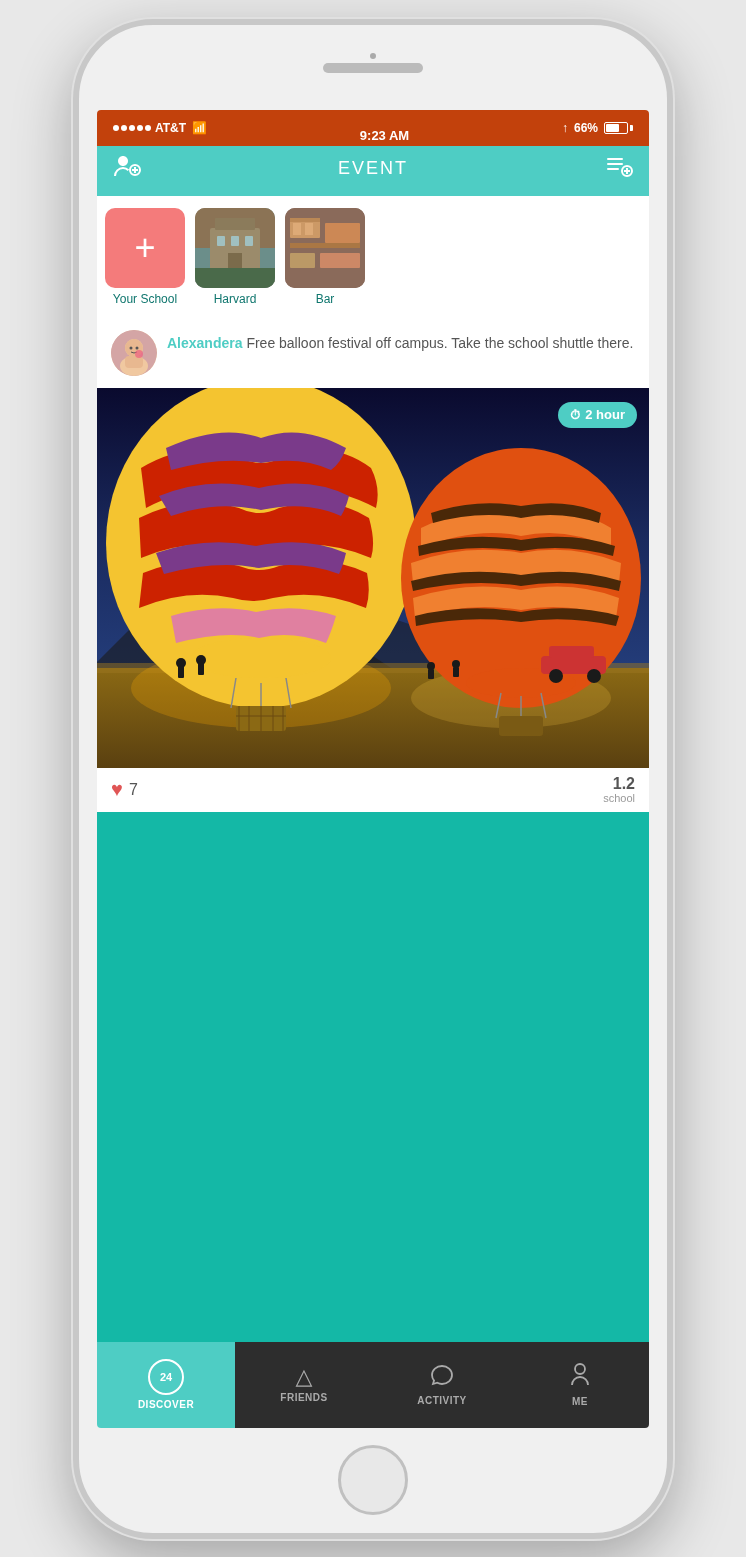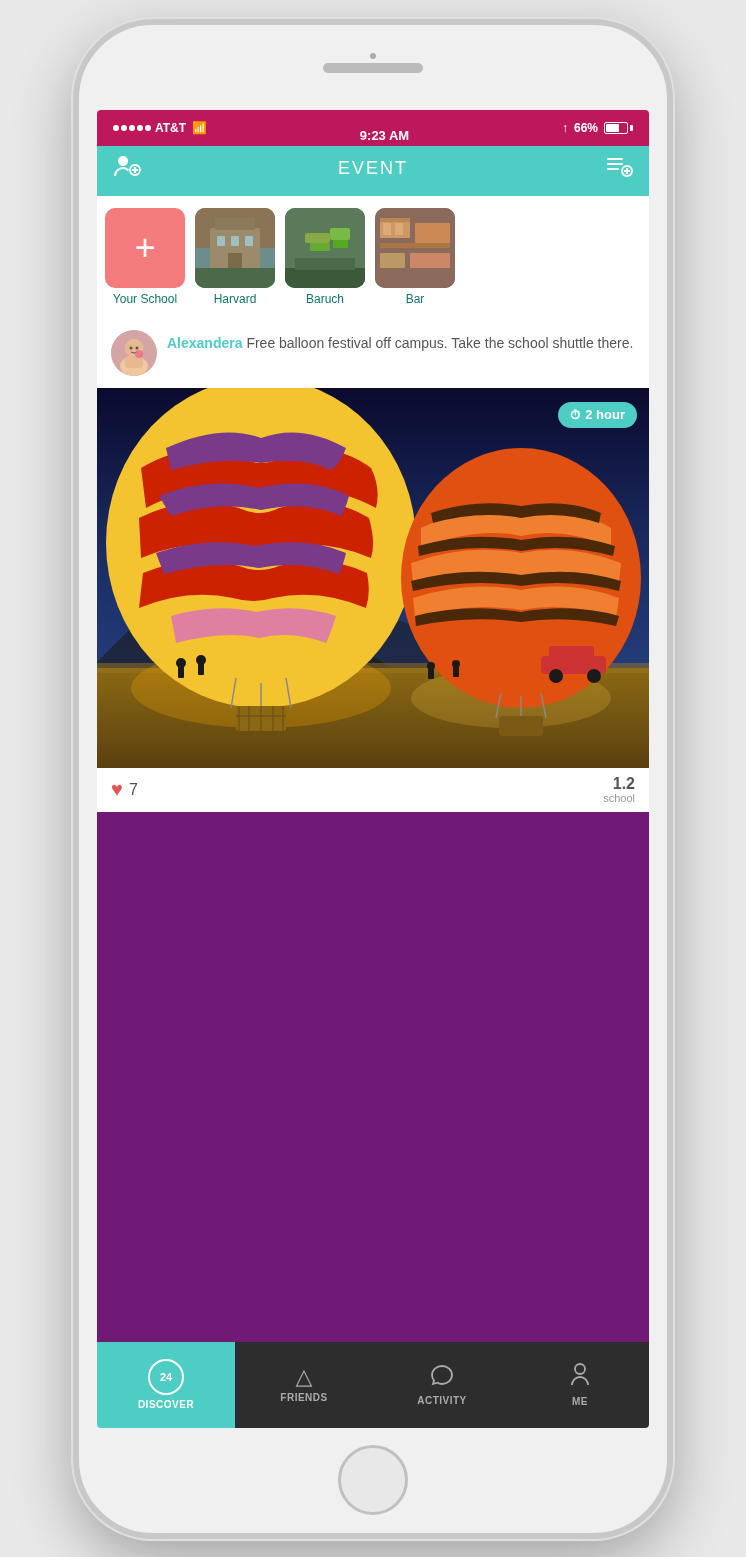--- a/index.html
+++ b/index.html
@@ -81,21 +81,21 @@
       bottom: 105px;
       background: #f5f5f5;
       overflow: hidden;
       display: flex;
       flex-direction: column;
       border-radius: 4px;
     }
 
     
     .status-bar {
-      background: #be185d;
+      background: #c2410c;
       padding: 8px 16px;
       display: flex;
       align-items: center;
       justify-content: space-between;
       height: 36px;
       flex-shrink: 0;
     }
     .status-left {
       display: flex;
       align-items: center;
@@ -236,21 +236,21 @@
       background: linear-gradient(135deg, #8B7355 0%, #6B8E8A 50%, #4a5a4a 100%);
       width: 100%; height: 100%;
       display: flex; align-items: center; justify-content: center;
       position: relative;
       overflow: hidden;
     }
 
     
     .post-area {
       flex: 1;
-      background: #701a75;
+      background: #14b8a6;
       overflow-y: auto;
       overflow-x: hidden;
     }
 
     .post-card {
       background: white;
       margin: 0;
     }
 
     .post-header {
@@ -480,36 +480,20 @@
                 <rect x="36" y="28" width="8" height="10" fill="#A0C0C0" rx="1"></rect>
                 <rect x="50" y="28" width="8" height="10" fill="#A0C0C0" rx="1"></rect>
                 <rect x="33" y="45" width="14" height="20" fill="#7B6B4B"></rect>
                 <rect x="0" y="60" width="80" height="20" fill="#4a6a4a"></rect>
               </svg>
             </div>
           </div>
           <span class="school-label">Harvard</span>
         </div>
 
-        <div class="school-item">
-          <div class="school-thumb">
-            <div style="width:80px;height:80px;background:linear-gradient(135deg,#5a7a5a,#4a6a4a);display:flex;align-items:center;justify-content:center;overflow:hidden;">
-              <svg width="80" height="80" viewBox="0 0 80 80">
-                <rect width="80" height="80" fill="#5a7a5a"></rect>
-                <rect x="20" y="25" width="25" height="10" fill="#88aa44" rx="2"></rect>
-                <rect x="25" y="35" width="20" height="8" fill="#66aa33" rx="1"></rect>
-                <rect x="45" y="20" width="20" height="12" fill="#77bb44" rx="2"></rect>
-                <rect x="48" y="32" width="15" height="8" fill="#55aa22" rx="1"></rect>
-                <rect x="0" y="60" width="80" height="20" fill="#3a5a3a"></rect>
-                <rect x="10" y="50" width="60" height="12" fill="#4a6a4a"></rect>
-              </svg>
-            </div>
-          </div>
-          <span class="school-label">Baruch</span>
-        </div>
 
 
         <div class="school-item">
           <div class="school-thumb">
             <div style="width:80px;height:80px;background:linear-gradient(135deg,#8a6a5a,#7a5a4a);display:flex;align-items:center;justify-content:center;overflow:hidden;">
               <svg width="80" height="80" viewBox="0 0 80 80">
                 <rect width="80" height="80" fill="#8a6a5a"></rect>
                 <rect x="5" y="10" width="30" height="20" fill="#cc9966" rx="1"></rect>
                 <rect x="5" y="10" width="30" height="4" fill="#bb8855"></rect>
                 <rect x="8" y="15" width="8" height="12" fill="#ddaa77"></rect>

